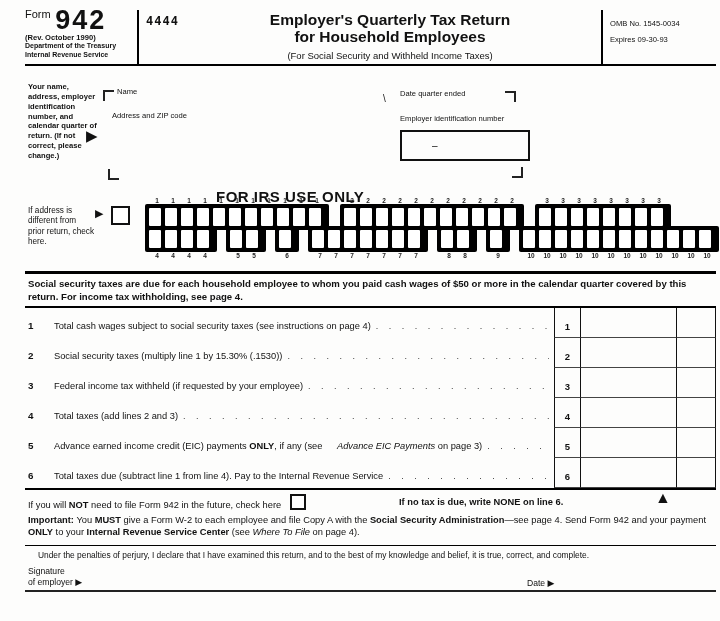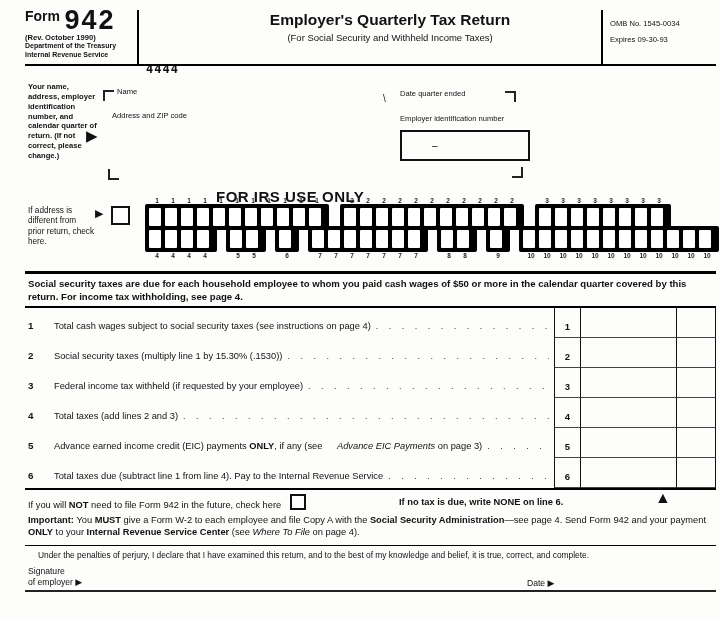--- a/index.html
+++ b/index.html
@@ -1,25 +1,25 @@
 <!DOCTYPE html>
 <html><head>
 <meta charset="utf-8">
 <style>
   html,body{margin:0;padding:0;background:#ddd;}
   .page{position:relative;width:720px;height:621px;background:#fdfdfc;color:#111;
         font-family:"Liberation Sans",sans-serif;overflow:hidden;}
   .abs{position:absolute;}
   .b{font-weight:bold;}
   
-  .form-word{font-size:14px;font-weight:bold;vertical-align:top;}
+  .form-word{font-size:11px;font-weight:normal;vertical-align:top;}
   .form-num{font-size:27px;font-weight:bold;letter-spacing:2px;line-height:24px;}
   .rev{font-size:7.6px;font-weight:bold;line-height:1.25;}
   .dept{font-size:7px;font-weight:bold;line-height:1.2;}
-  .stamp{font-size:12px;font-weight:bold;font-family:"DejaVu Sans Mono",monospace;letter-spacing:1px;margin-top:48px;}
+  .stamp{font-size:12px;font-weight:bold;font-family:"DejaVu Sans Mono",monospace;letter-spacing:1px;}
   .title{font-size:15.5px;font-weight:bold;line-height:1.12;text-align:center;}
   .subtitle{font-size:9.5px;text-align:center;margin-top:4px;}
   .omb{font-size:7.6px;line-height:2.1;}
   .vline{width:2px;background:#000;}
   .hrule{background:#000;}
   
   .side-note{font-size:7.6px;font-weight:bold;line-height:1.3;}
   .lbl{font-size:7.6px;}
   .corner{width:9px;height:9px;}
   .c-tl{border-top:2px solid #222;border-left:2px solid #222;}
@@ -67,20 +67,21 @@
       <span class="form-num">942</span>
     </div>
     <div class="rev">(Rev. October 1990)</div>
     <div class="dept">Department of the Treasury</div>
     <div class="dept">Internal Revenue Service</div>
   </div>
   <div class="abs vline" style="left:137px;top:10px;height:54px;"></div>
   <div class="abs stamp" style="left:146px;top:14px;">4444</div>
   <div class="abs" style="left:205px;top:11px;width:370px;">
     <div class="title">Employer's Quarterly Tax Return</div>
+    <div class="title">for Household Employees</div>
     <div class="subtitle">(For Social Security and Withheld Income Taxes)</div>
   </div>
   <div class="abs vline" style="left:601px;top:10px;height:54px;"></div>
   <div class="abs omb" style="left:610px;top:16px;width:105px;">
     <div>OMB No. 1545-0034</div>
     <div>Expires 09-30-93</div>
   </div>
   <div class="abs hrule" style="left:25px;right:4px;top:64px;height:2px;"></div>
 
   <div class="abs side-note" style="left:28px;top:82px;width:70px;">Your name, address, employer identification number, and calendar quarter of return. (If not correct, please change.)</div>

